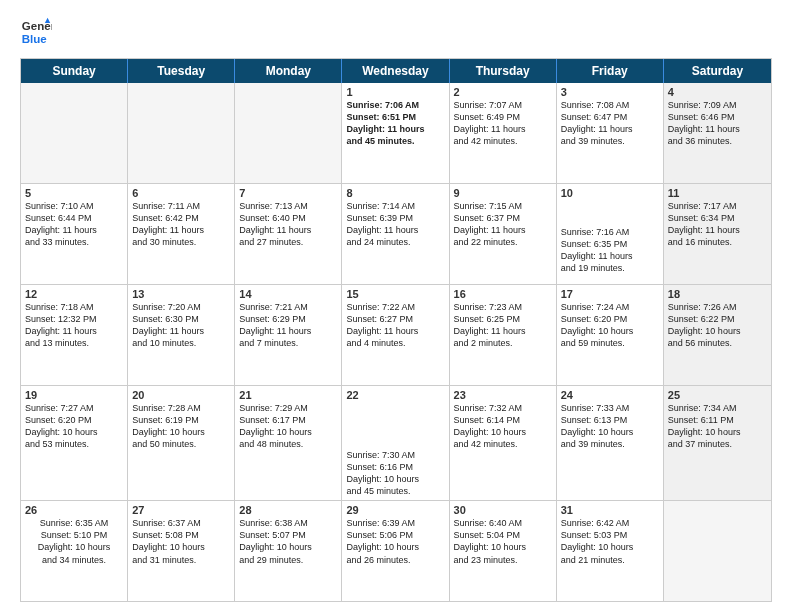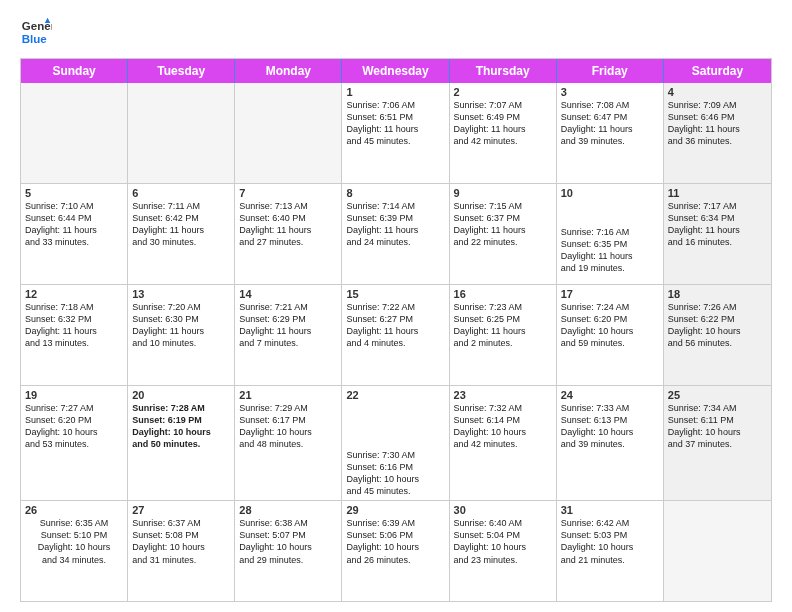--- a/index.html
+++ b/index.html
@@ -47,21 +47,21 @@
     }
     .calendar {
       flex: 1;
       display: flex;
       flex-direction: column;
       border: 1px solid #ccc;
     }
     .cal-header {
       display: grid;
       grid-template-columns: repeat(7, 1fr);
-      background: #d946ef;
+      background: #0c4a6e;
     }
     .cal-header-cell {
       color: #fff;
       font-size: 12px;
       font-weight: bold;
       padding: 5px 4px;
       text-align: center;
       border-right: 1px solid #3a8be0;
     }
     .cal-header-cell:last-child { border-right: none; }
@@ -128,21 +128,21 @@
         <div class="cal-header-cell">Friday</div>
         <div class="cal-header-cell">Saturday</div>
       </div>
     <div class="cal-body" id="cal-body">
         <div class="cal-row">
           <div class="cal-cell empty"></div>
           <div class="cal-cell empty"></div>
           <div class="cal-cell empty"></div>
           <div class="cal-cell">
             <span class="day-num">1</span>
-            <div class="cell-text" style="white-space: pre-line;">Sunrise: 7:06 AM
+            <div class="cell-text" style="white-space: pre-line; font-weight: bold;">Sunrise: 7:06 AM
 Sunset: 6:51 PM
 Daylight: 11 hours
 and 45 minutes.</div>
           </div>
           <div class="cal-cell">
             <span class="day-num">2</span>
             <div class="cell-text" style="white-space: pre-line;">Sunrise: 7:07 AM
 Sunset: 6:49 PM
 Daylight: 11 hours
 and 42 minutes.</div>
@@ -210,21 +210,21 @@
             <div class="cell-text" style="white-space: pre-line;">Sunrise: 7:17 AM
 Sunset: 6:34 PM
 Daylight: 11 hours
 and 16 minutes.</div>
           </div>
         </div>
         <div class="cal-row">
           <div class="cal-cell">
             <span class="day-num">12</span>
             <div class="cell-text" style="white-space: pre-line;">Sunrise: 7:18 AM
-Sunset: 6:32 PM
+Sunset: 12:32 PM
 Daylight: 11 hours
 and 13 minutes.</div>
           </div>
           <div class="cal-cell">
             <span class="day-num">13</span>
             <div class="cell-text" style="white-space: pre-line;">Sunrise: 7:20 AM
 Sunset: 6:30 PM
 Daylight: 11 hours
 and 10 minutes.</div>
           </div>
@@ -267,21 +267,21 @@
         <div class="cal-row">
           <div class="cal-cell">
             <span class="day-num">19</span>
             <div class="cell-text" style="white-space: pre-line;">Sunrise: 7:27 AM
 Sunset: 6:20 PM
 Daylight: 10 hours
 and 53 minutes.</div>
           </div>
           <div class="cal-cell">
             <span class="day-num">20</span>
-            <div class="cell-text" style="white-space: pre-line; font-weight: bold;">Sunrise: 7:28 AM
+            <div class="cell-text" style="white-space: pre-line;">Sunrise: 7:28 AM
 Sunset: 6:19 PM
 Daylight: 10 hours
 and 50 minutes.</div>
           </div>
           <div class="cal-cell">
             <span class="day-num">21</span>
             <div class="cell-text" style="white-space: pre-line;">Sunrise: 7:29 AM
 Sunset: 6:17 PM
 Daylight: 10 hours
 and 48 minutes.</div>

